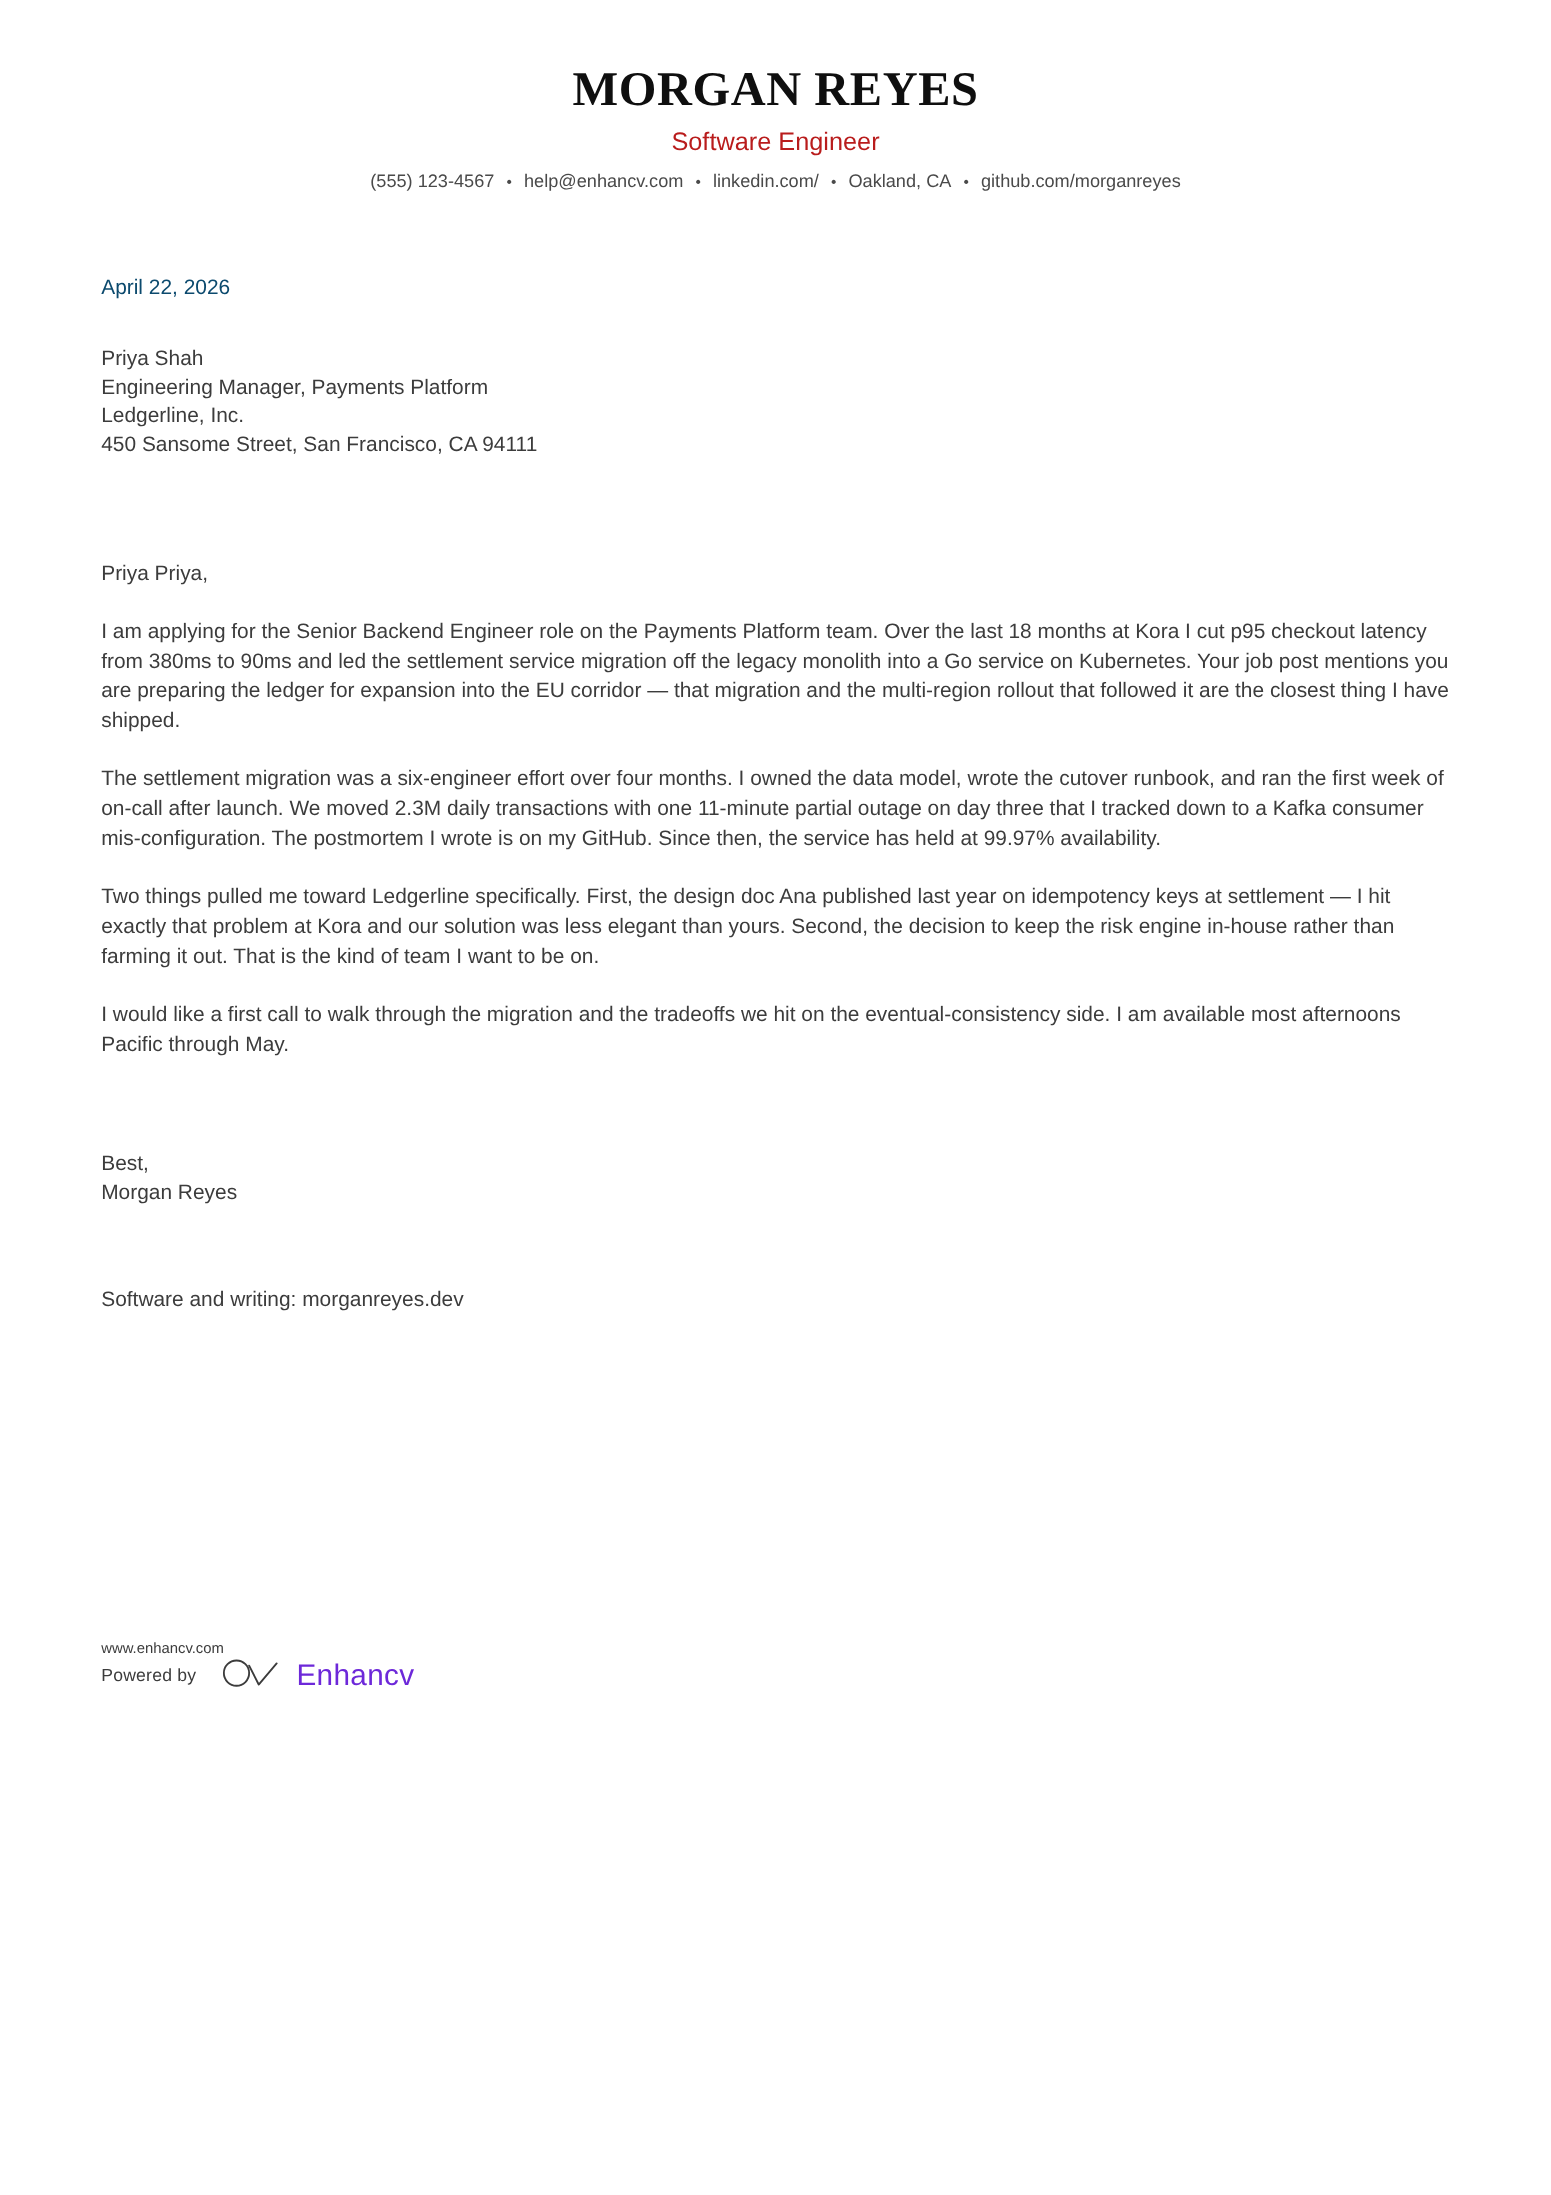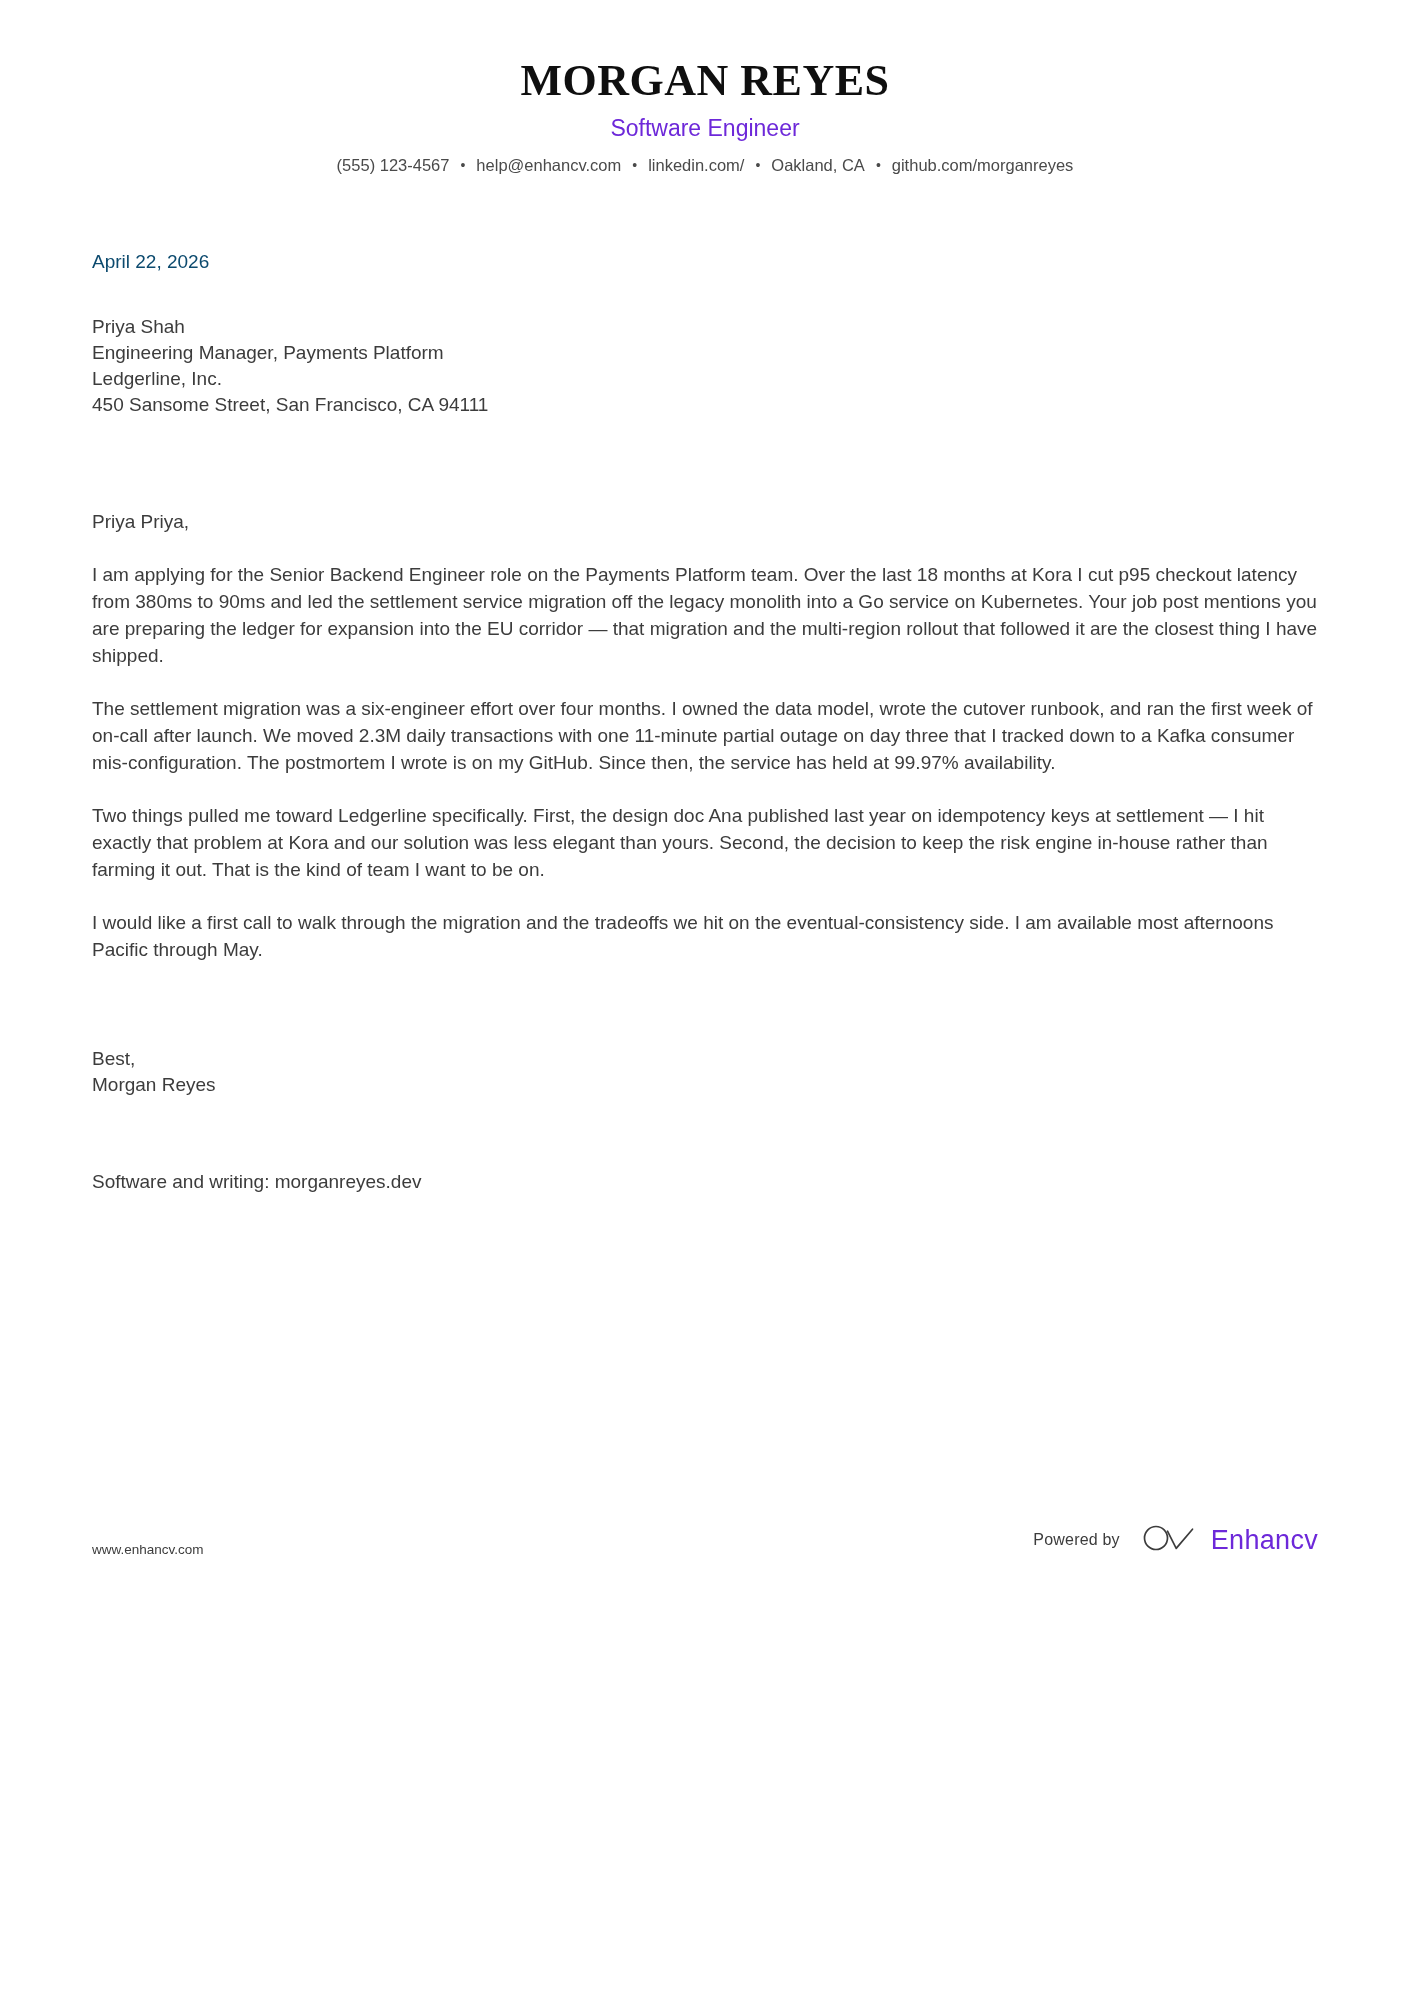--- a/index.html
+++ b/index.html
@@ -32,21 +32,21 @@
     font-weight: bold;
     font-size: 44px;
     letter-spacing: 0.5px;
     color: #0f0f0f;
     line-height: 1.15;
     margin: 0;
   }
   .cand-title {
     font-family: "Liberation Sans", sans-serif;
     font-size: 23px;
-    color: #6d28d9;
+    color: #b91c1c;
     font-weight: 400;
     margin-top: 8px;
     line-height: 1.2;
   }
   .contact-line {
     margin-top: 12px;
     font-size: 16.5px;
     color: #4a4a4a;
     line-height: 1.4;
     display: flex;
@@ -110,26 +110,27 @@
     font-size: 19px;
     line-height: 1.4;
     color: #3c3c3c;
   }
 
   
   .footer {
     position: absolute;
     left: 0;
     right: 0;
-    bottom: 26px;
+    bottom: 42px;
     padding: 0 92px;
     box-sizing: border-box;
     display: flex;
-    align-items: flex-end;
+    align-items: flex-start;
     justify-content: space-between;
+    flex-direction: column;
   }
   .footer-url {
     font-size: 13.5px;
     color: #3c3c3c;
   }
   .footer-brand {
     display: flex;
     align-items: center;
     gap: 22px;
   }

